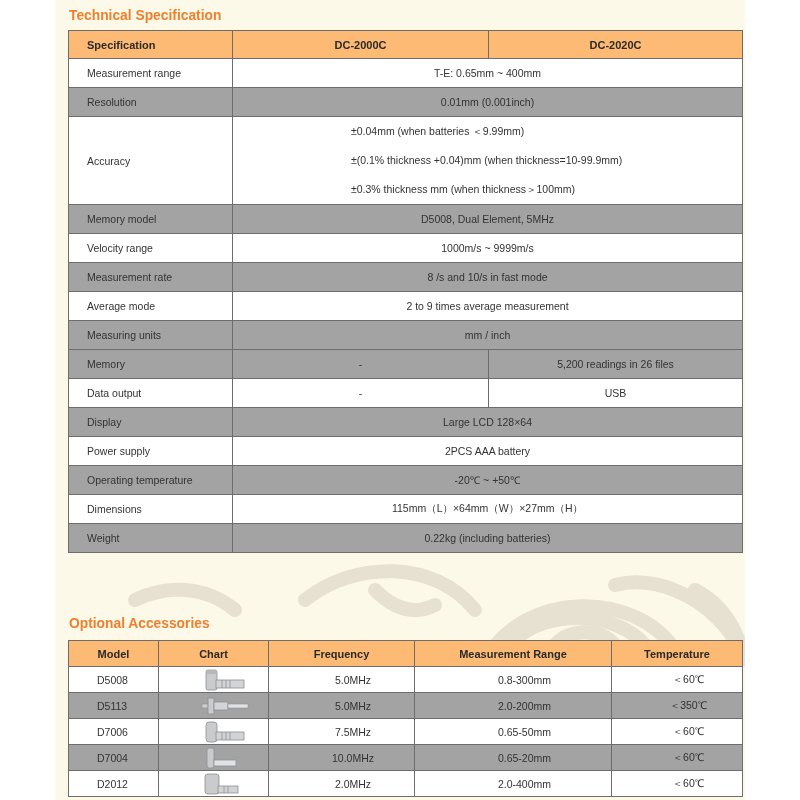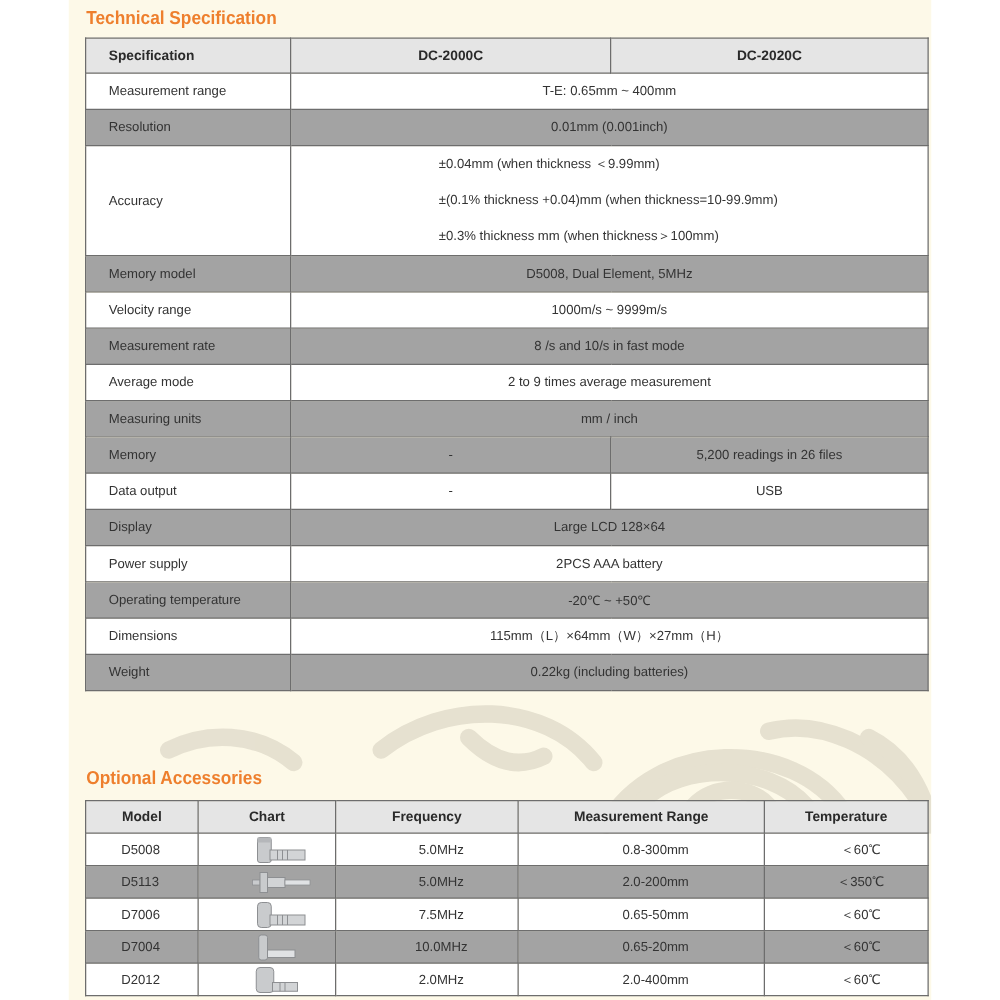--- a/index.html
+++ b/index.html
@@ -19,21 +19,21 @@
     transform: scaleX(0.92); transform-origin: left center;
   }
   #title-spec { top: 6px; }
   #title-acc { top: 614px; }
 
   table { border-collapse: collapse; position: absolute; table-layout: fixed; }
   td, th {
     border: 1px solid #6d6d6d; font-size: 10.5px; color: #333;
     padding: 0; overflow: hidden; white-space: nowrap;
   }
-  th { background: #e5e5e5; font-weight: bold; color: #2a2a2a; font-size: 11px; }
+  th { background: #fdba74; font-weight: bold; color: #2a2a2a; font-size: 11px; }
   .g td { background: #a3a3a3; }
   .w td { background: #ffffff; }
 
   #spec { left: 68px; top: 30px; width: 674px; border: 1.5px solid #5d5d5d; }
   #spec td.label { text-align: left; padding-left: 18px; }
   #spec td.val { text-align: center; }
   #spec th.hlabel { text-align: left; padding-left: 18px; }
   #spec tr { height: 29px; }
   #spec tr.hdr { height: 28px; }
   #spec tr.acc { height: 87px; }
@@ -83,21 +83,21 @@
     <td class="label">Measurement range</td>
     <td class="val" colspan="2">T-E: 0.65mm ~ 400mm</td>
   </tr>
   <tr class="g">
     <td class="label">Resolution</td>
     <td class="val" colspan="2">0.01mm (0.001inch)</td>
   </tr>
   <tr class="w acc">
     <td class="label">Accuracy</td>
     <td colspan="2">
-      <span class="acc-line">±0.04mm (when thickness ＜9.99mm)</span>
+      <span class="acc-line">±0.04mm (when batteries ＜9.99mm)</span>
       <span class="acc-line">±(0.1% thickness +0.04)mm (when thickness=10-99.9mm)</span>
       <span class="acc-line">±0.3% thickness mm (when thickness＞100mm)</span>
     </td>
   </tr>
   <tr class="g">
     <td class="label">Memory model</td>
     <td class="val" colspan="2">D5008, Dual Element, 5MHz</td>
   </tr>
   <tr class="w">
     <td class="label">Velocity range</td>

